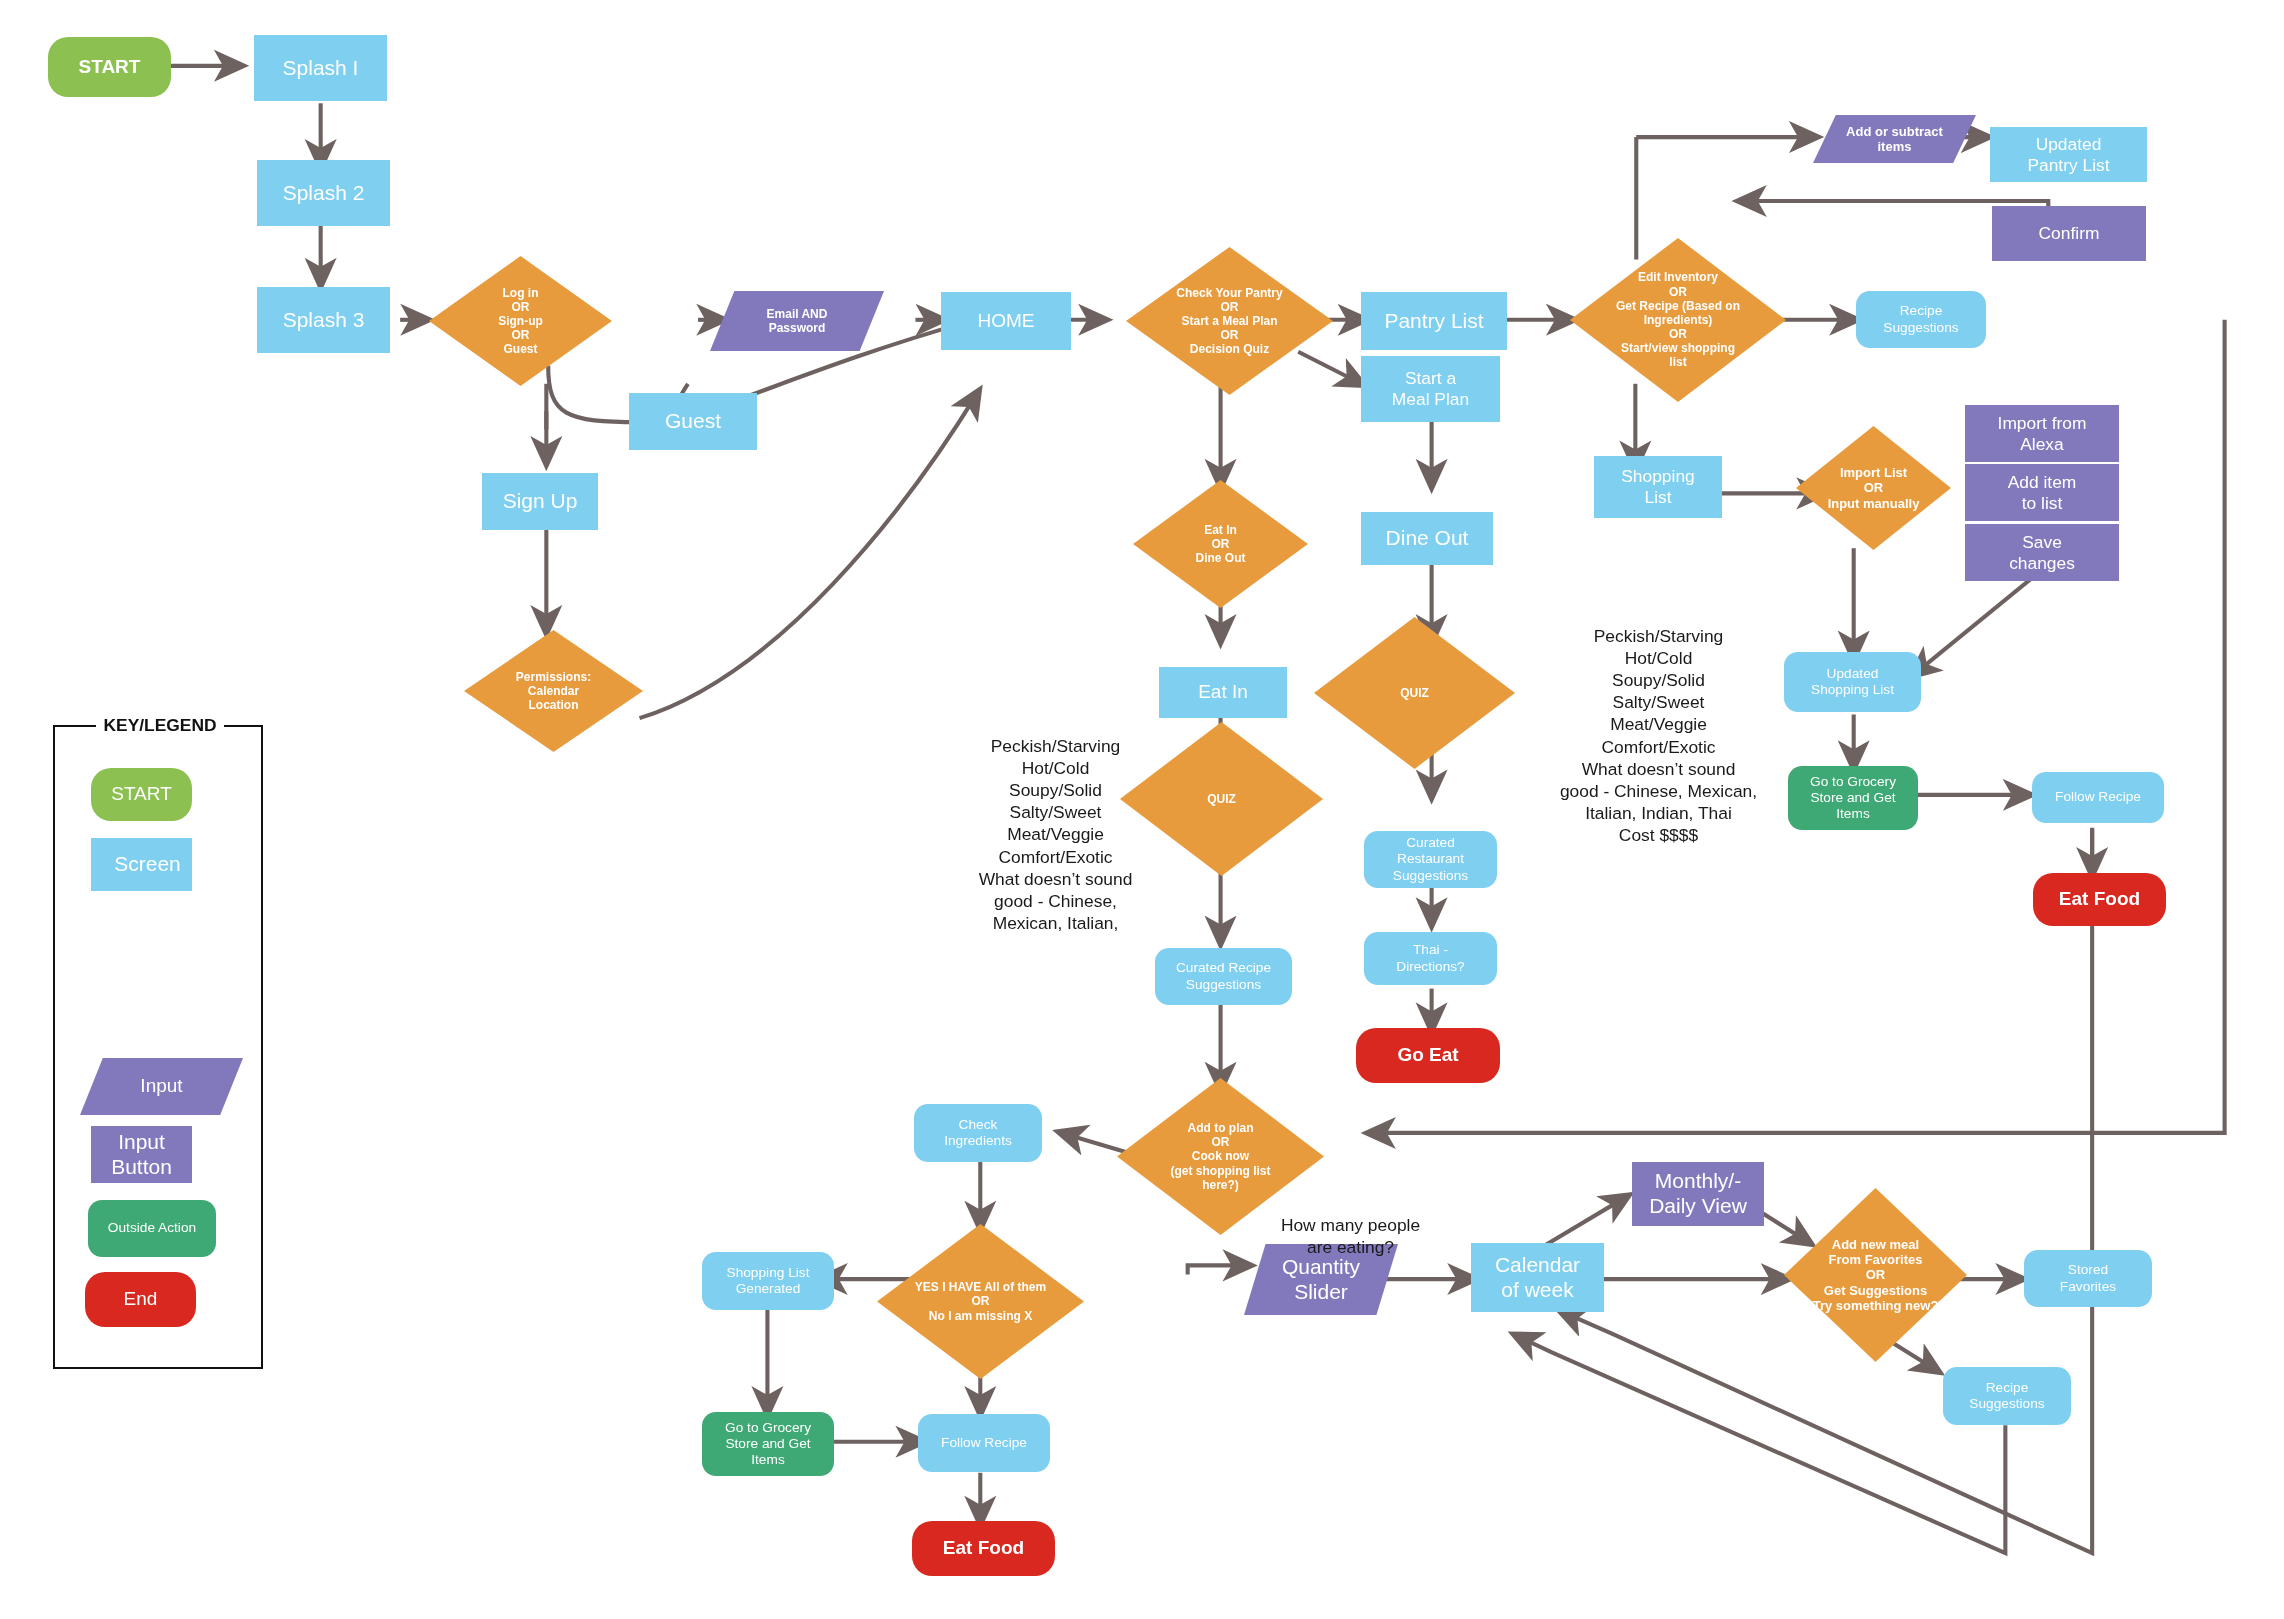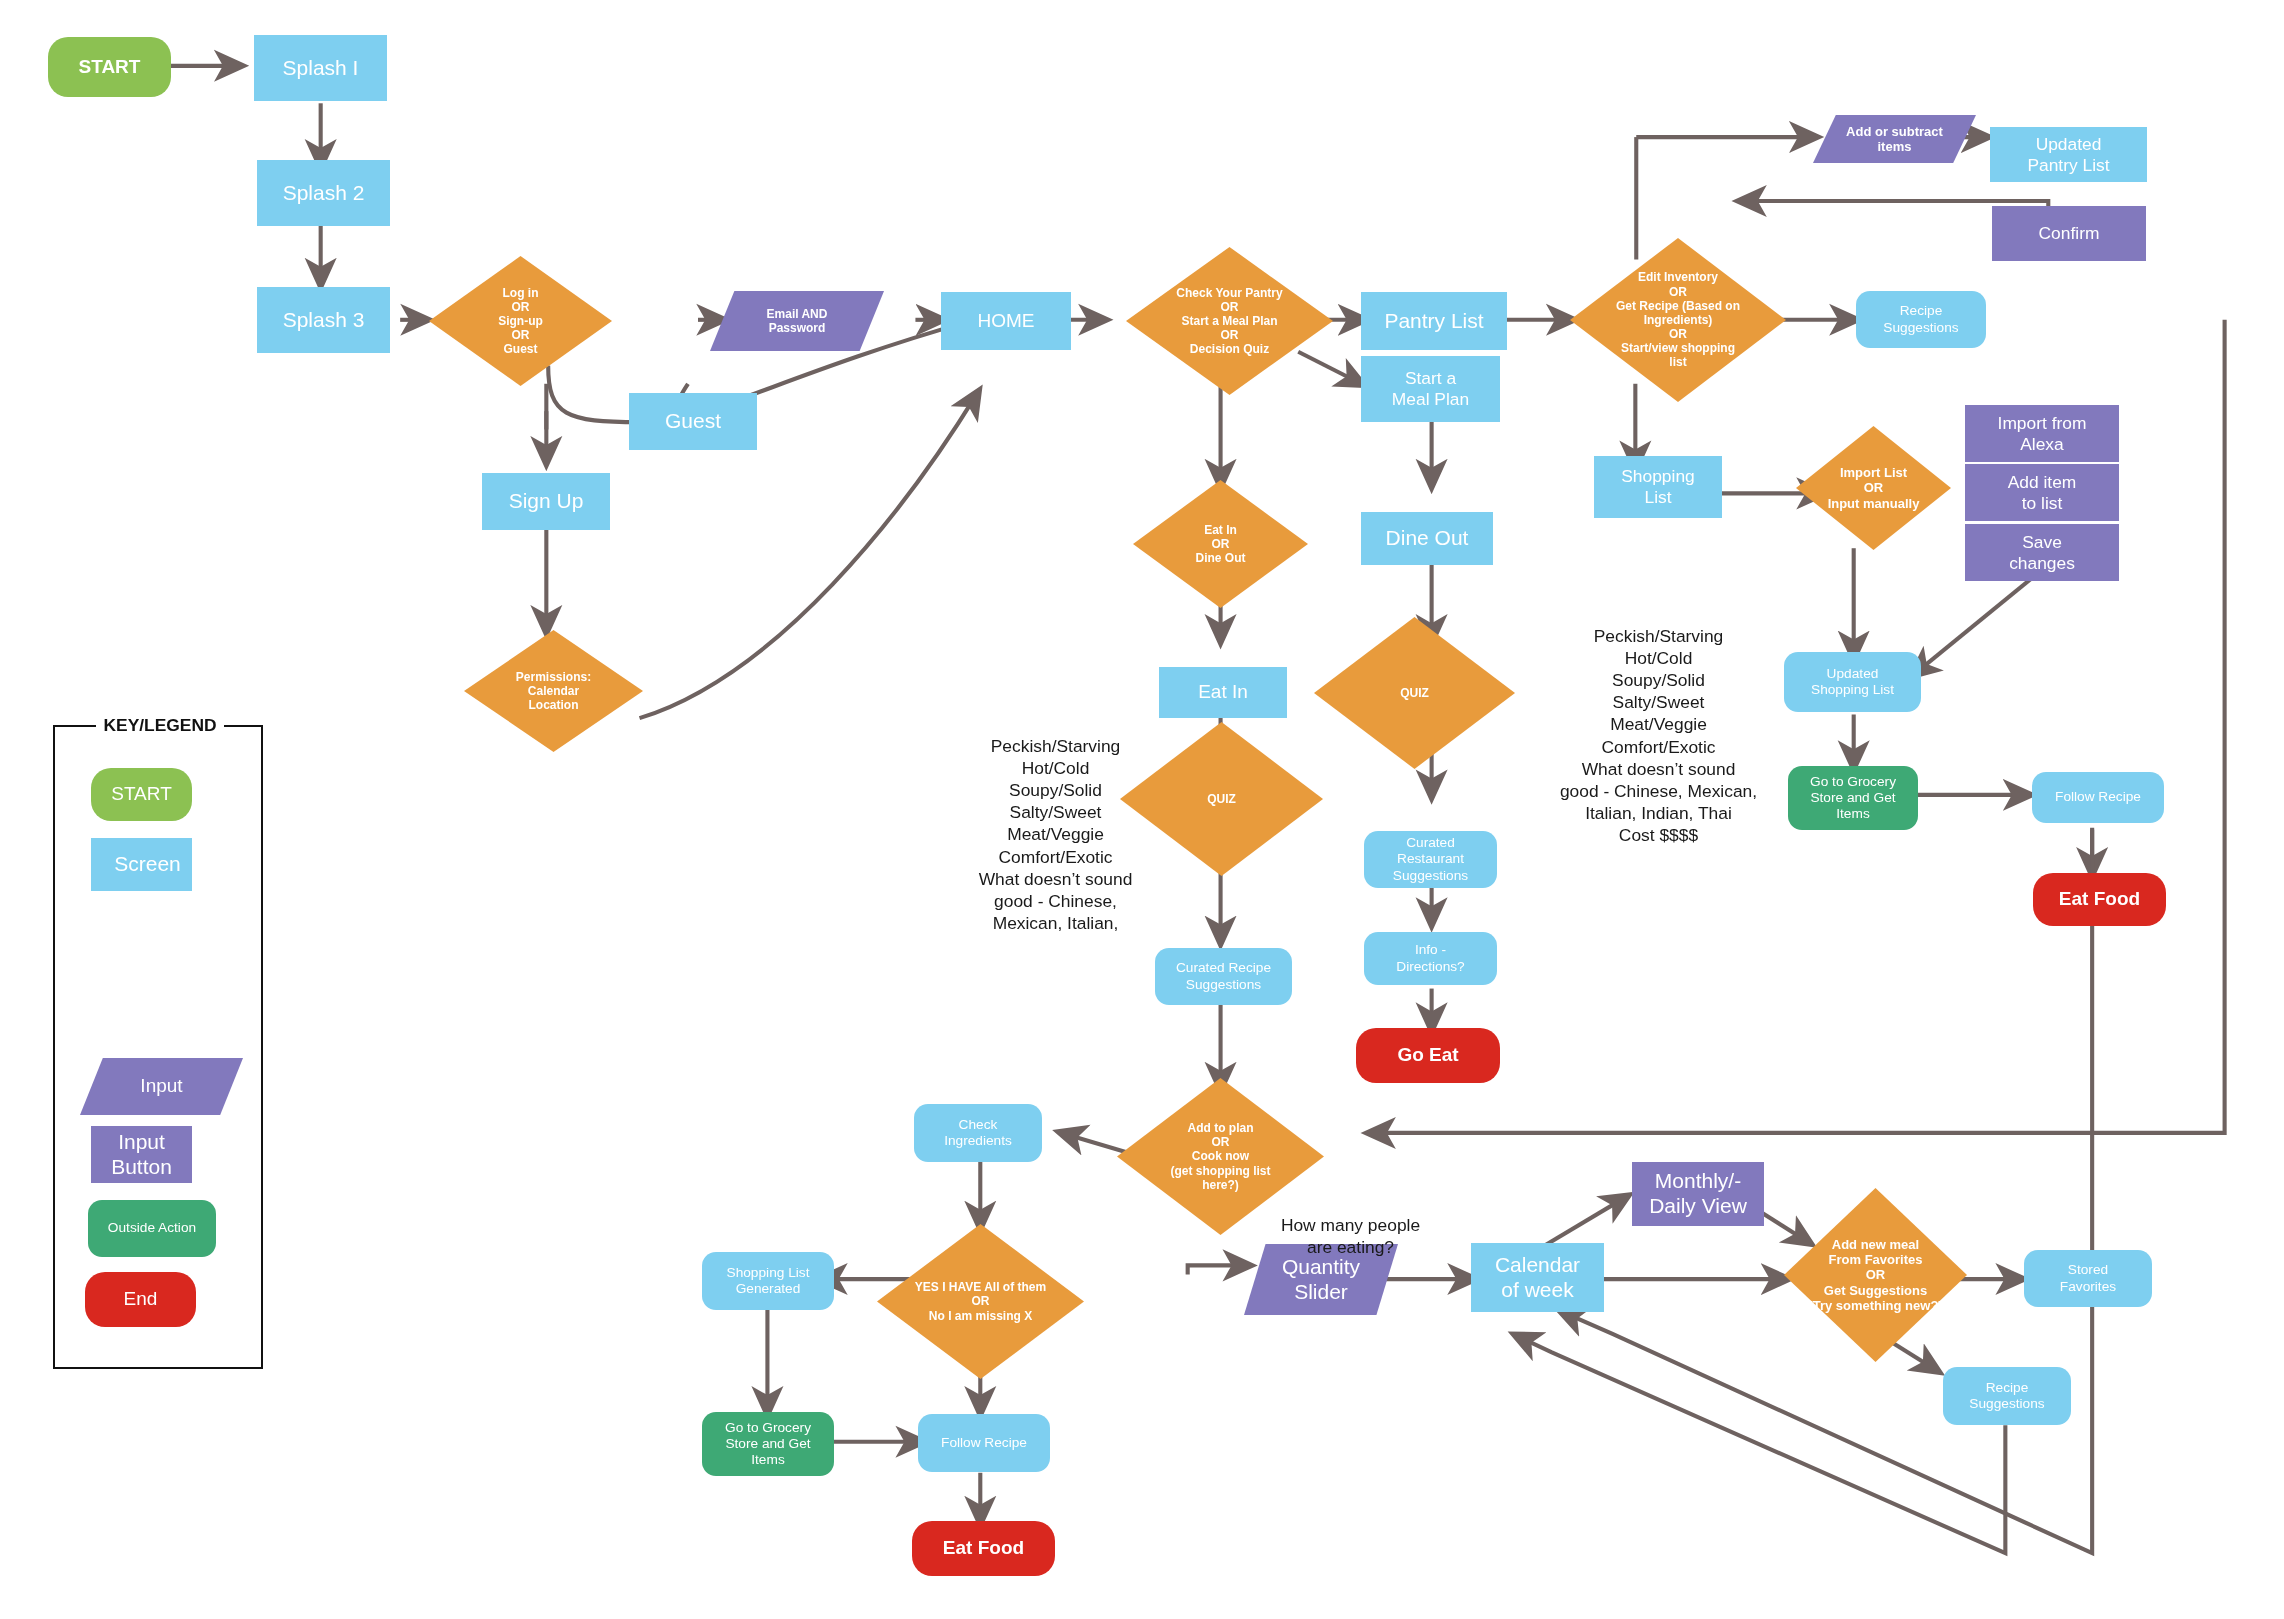--- a/index.html
+++ b/index.html
@@ -139,21 +139,21 @@
   </div>
 
   <div class="node screen fs-lg" style="left:629px;top:393px;width:128px;height:57px;">
     <span>Guest</span>
   </div>
 
   <div class="node screen fs-xl" style="left:941px;top:292px;width:130px;height:58px;">
     <span>HOME</span>
   </div>
 
-  <div class="node screen fs-lg" style="left:482px;top:473px;width:128px;height:57px;">
+  <div class="node screen fs-lg" style="left:482px;top:473px;width:116px;height:57px;">
     <span>Sign Up</span>
   </div>
 
   <div class="node decision fs-xs bold" style="left:464px;top:630px;width:179px;height:122px;">
     <div class="dshape"></div>
     <span>Permissions:
 Calendar
 Location</span>
   </div>
 
@@ -277,21 +277,21 @@
     <span>QUIZ</span>
   </div>
 
   <div class="node screen fs-sm" style="left:1364px;top:831px;width:133px;height:57px;">
     <span>Curated
 Restaurant
 Suggestions</span>
   </div>
 
   <div class="node screen fs-sm" style="left:1364px;top:932px;width:133px;height:53px;">
-    <span>Info -
+    <span>Thai -
 Directions?</span>
   </div>
 
   <div class="node end fs-xl bold" style="left:1356px;top:1028px;width:144px;height:55px;">
     <span>Go Eat</span>
   </div>
 
   <div class="node screen fs-sm" style="left:1155px;top:948px;width:137px;height:57px;">
     <span>Curated Recipe
 Suggestions</span>

